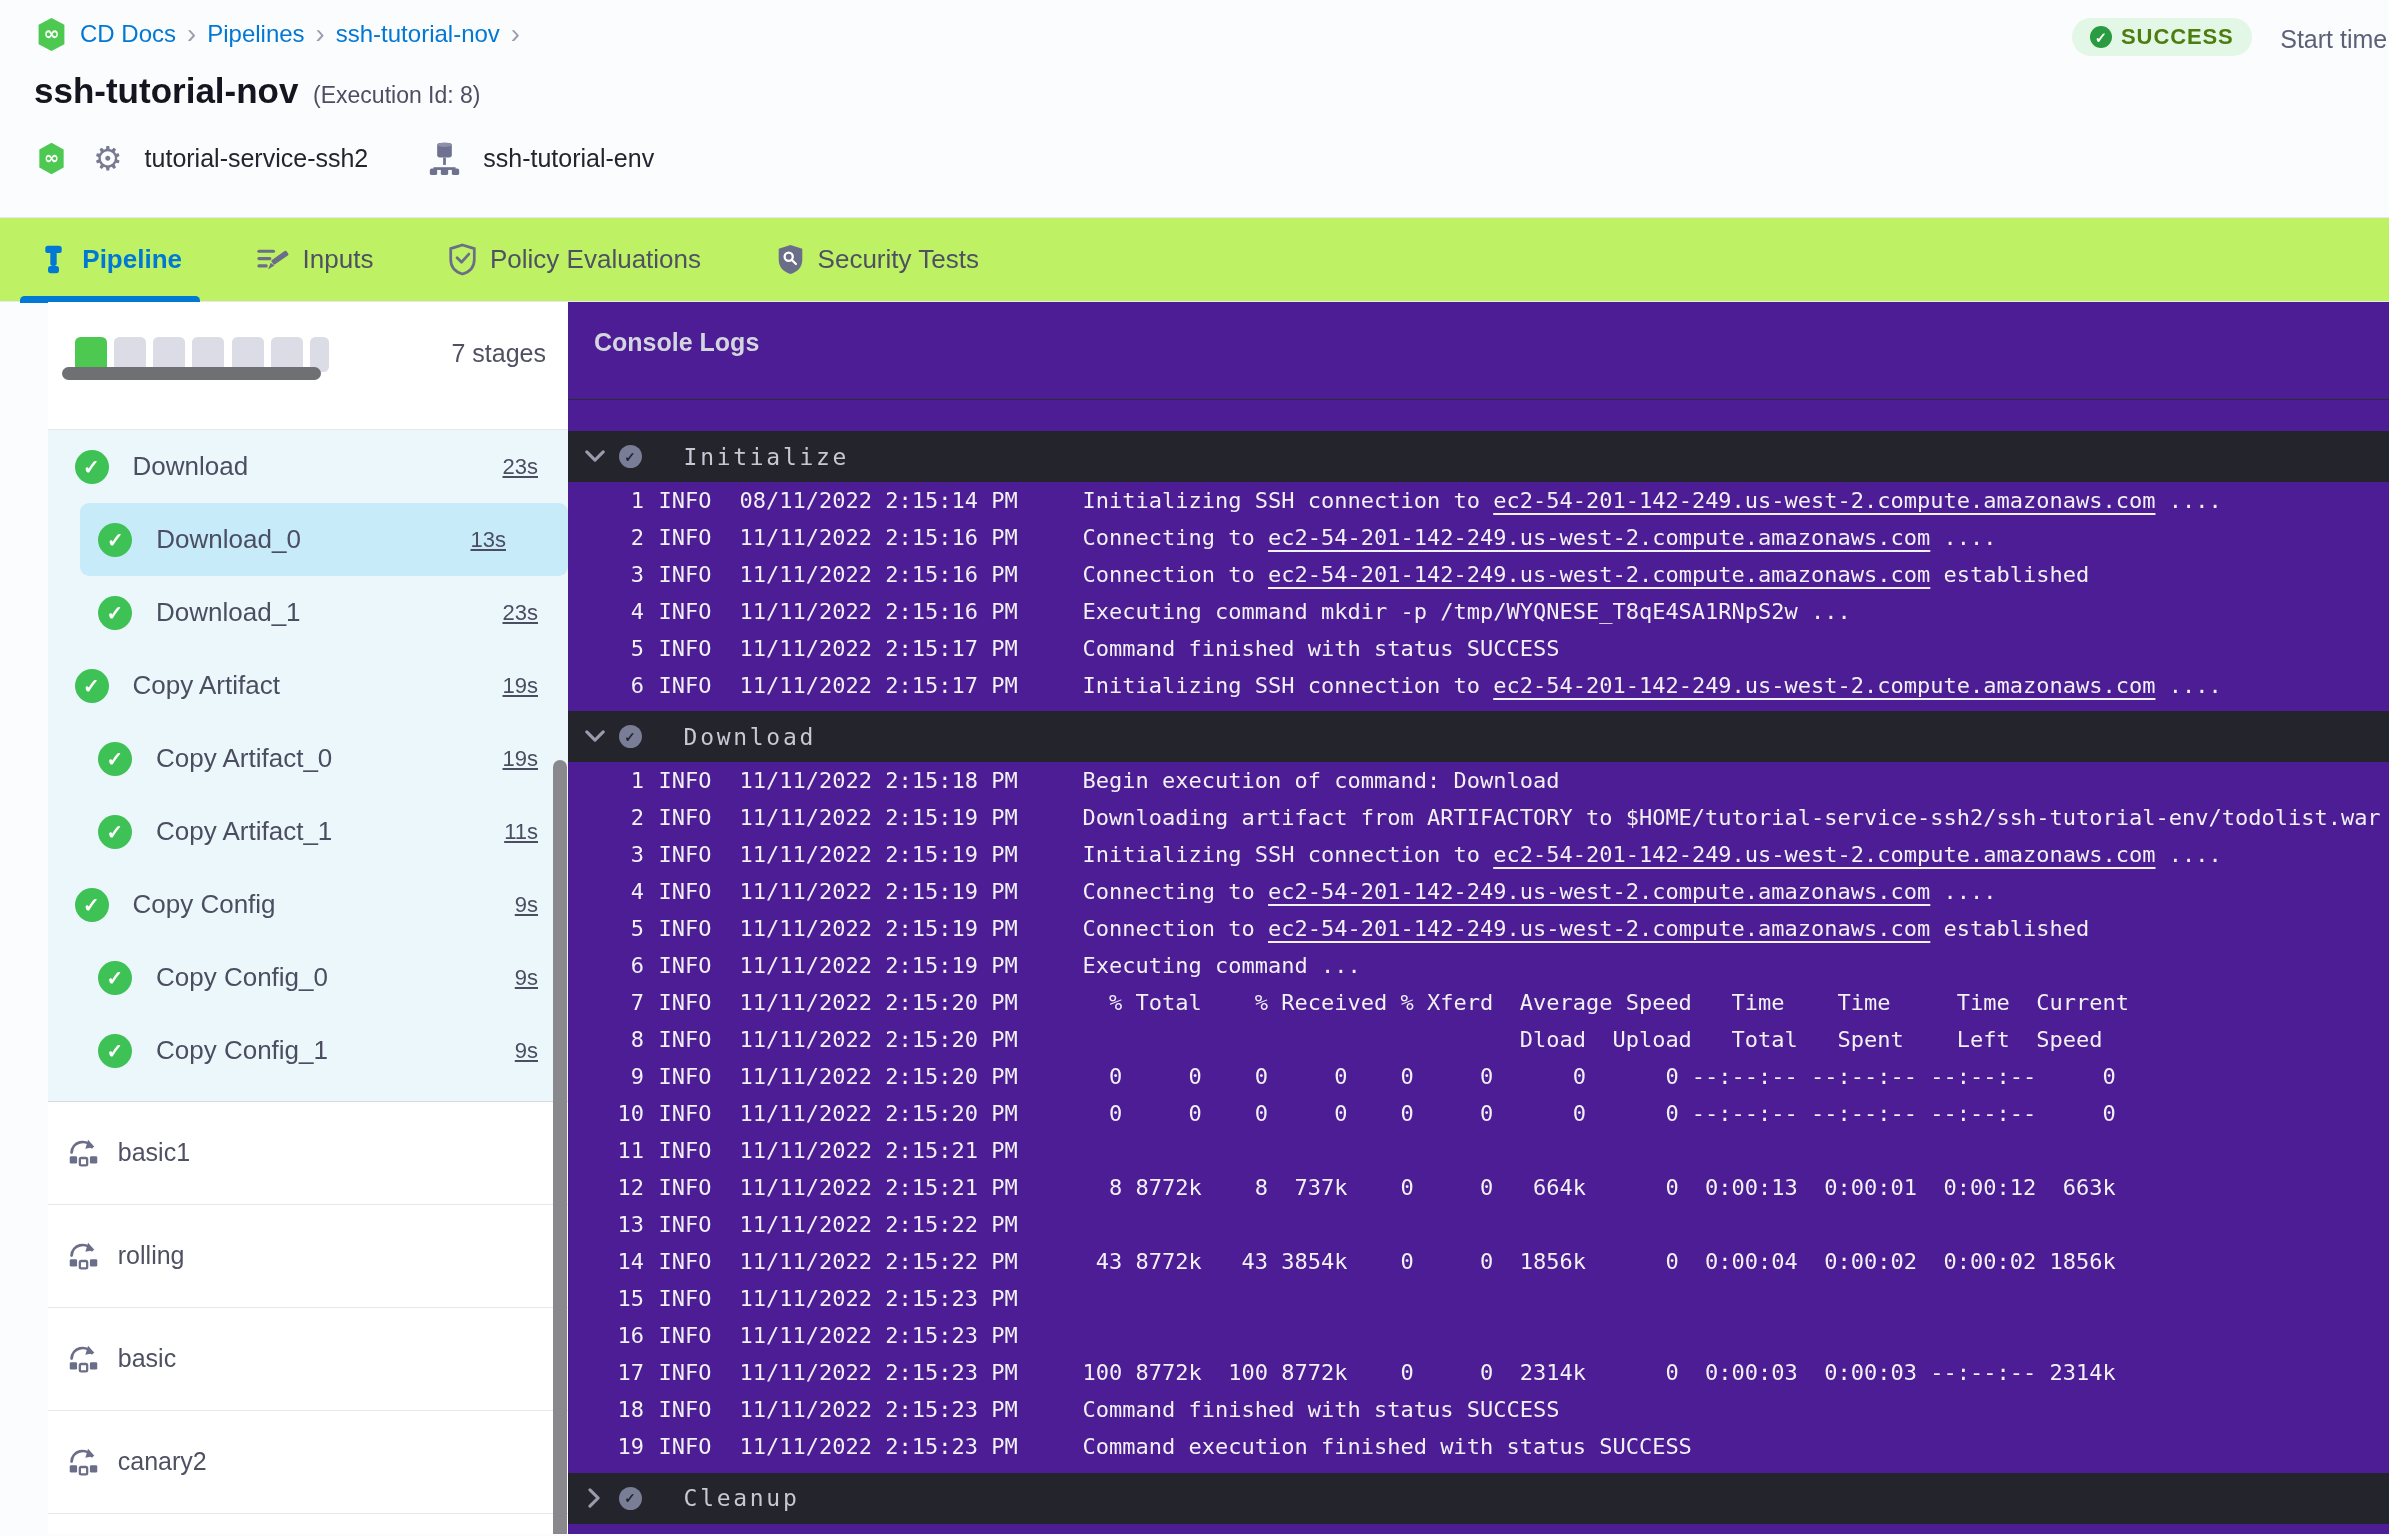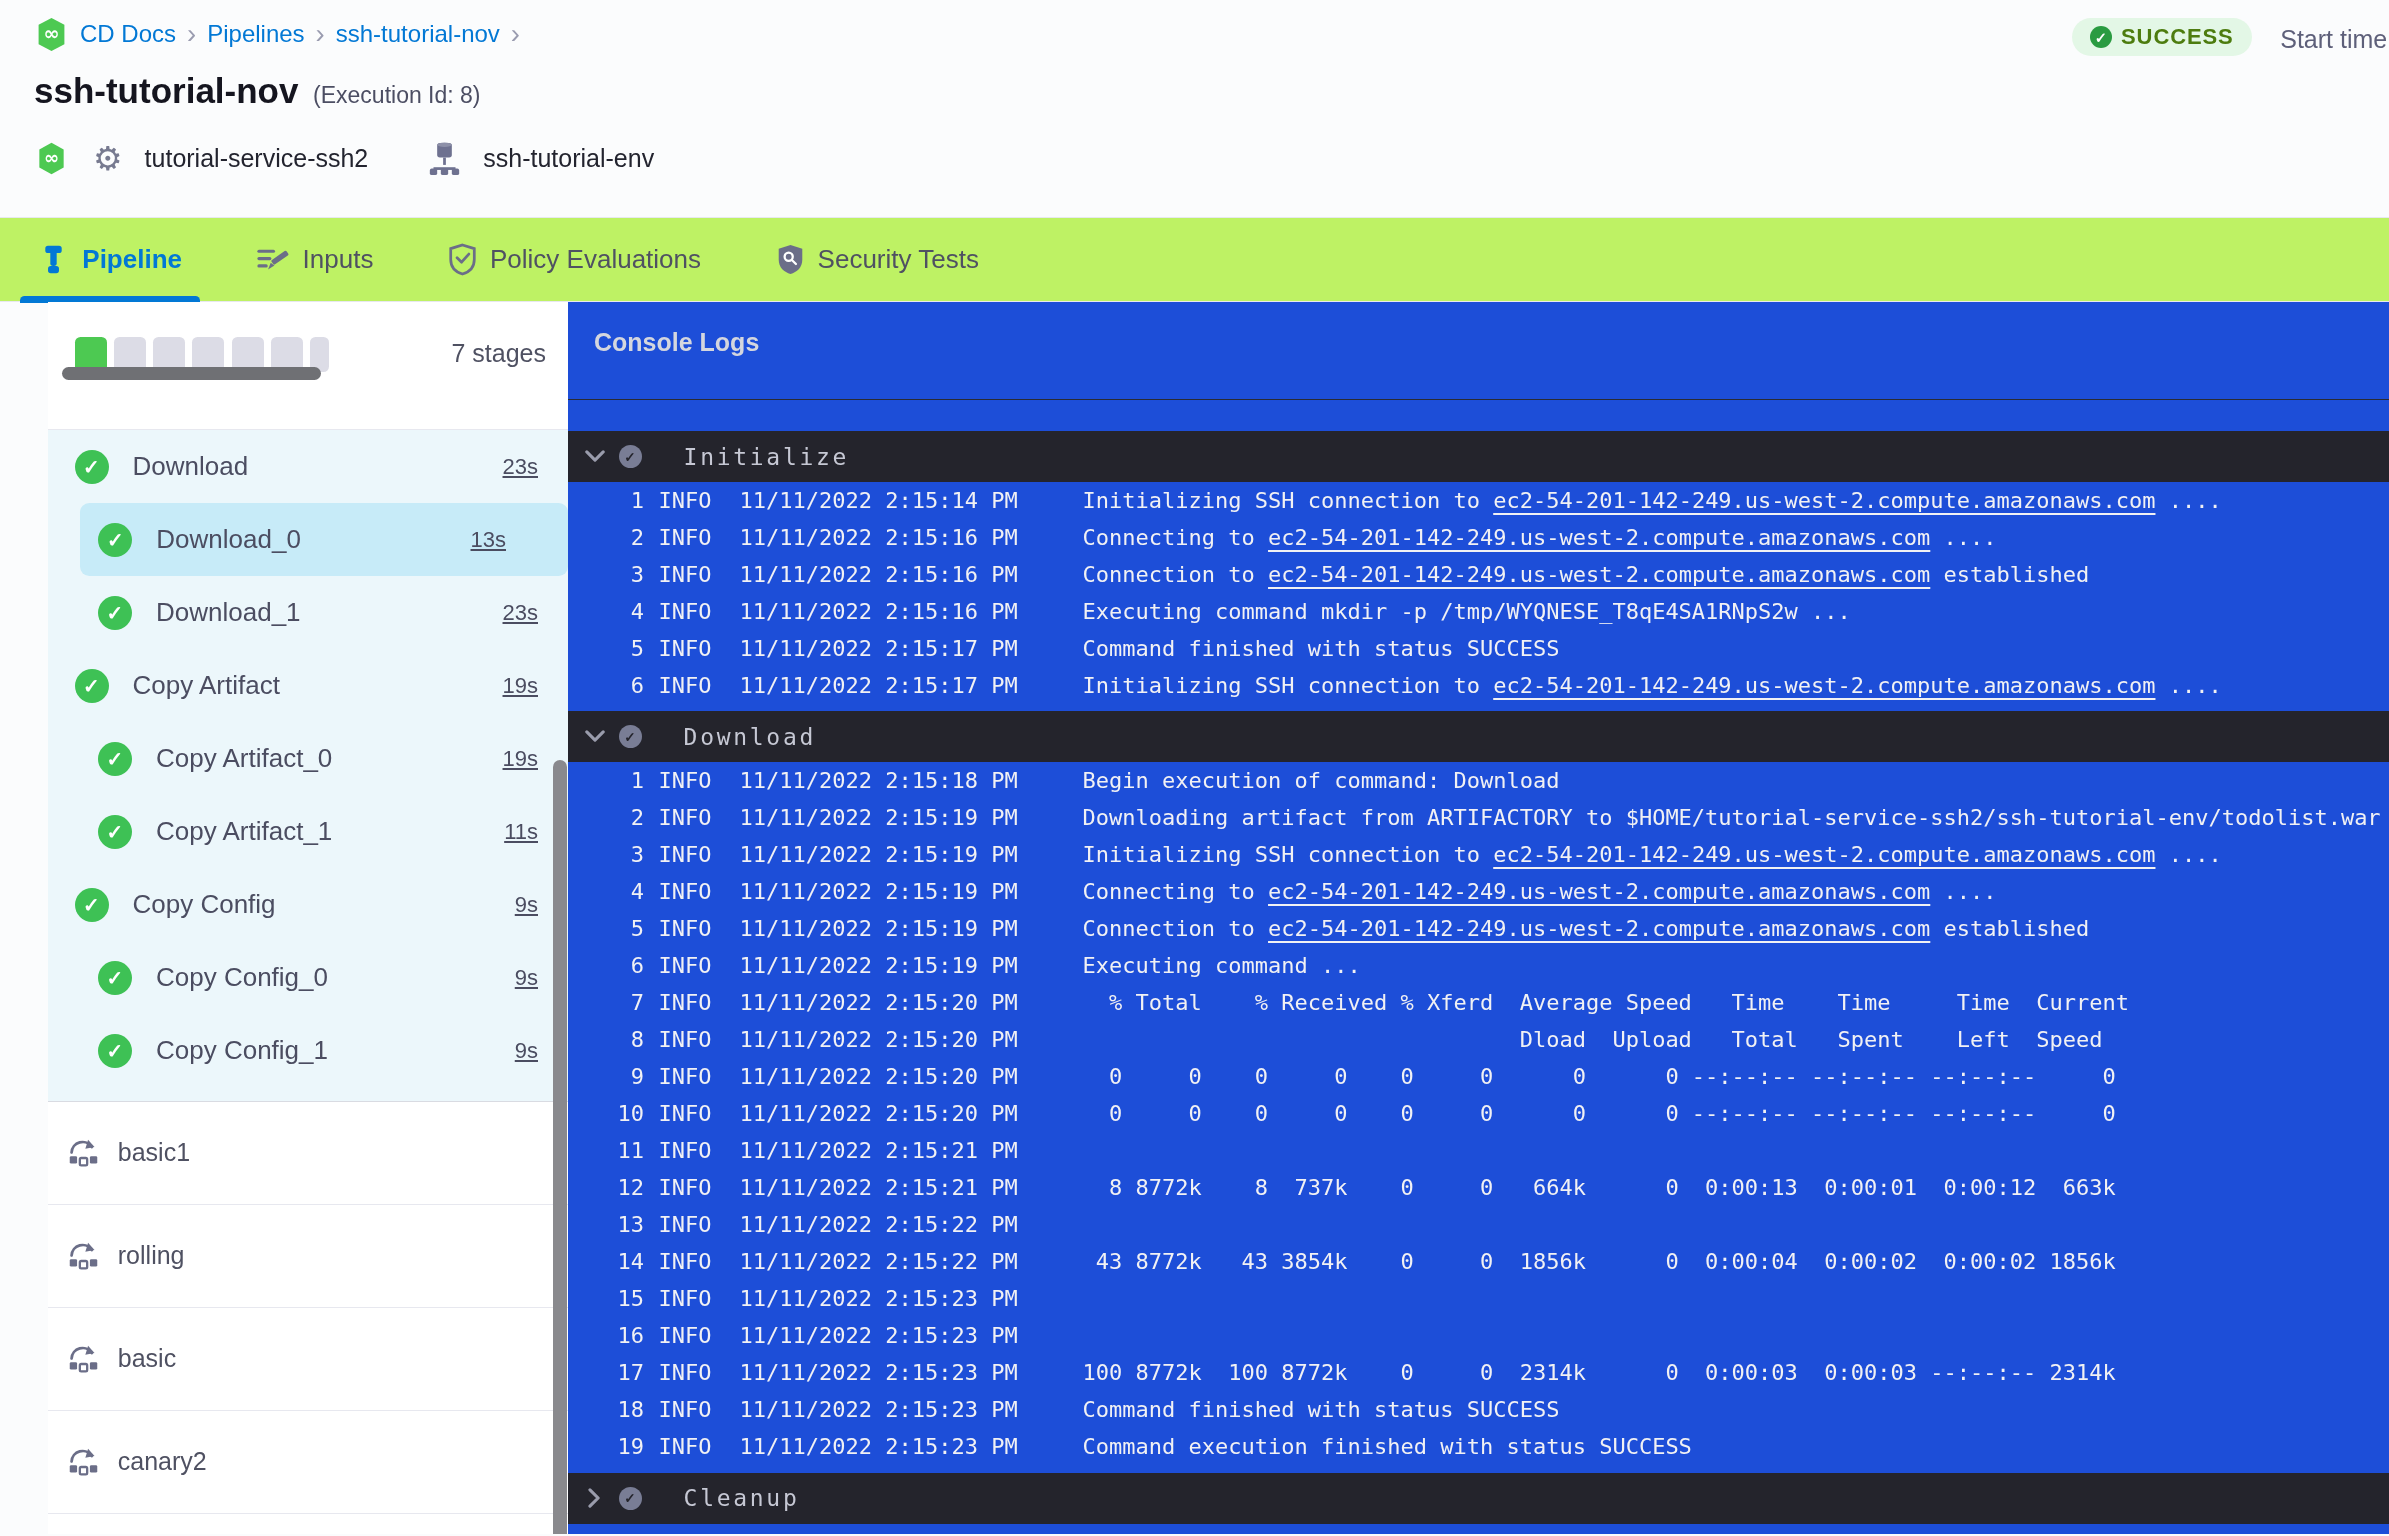--- a/index.html
+++ b/index.html
@@ -32,21 +32,21 @@
   .tab { position:relative; display:flex; align-items:center; gap:13px; padding:0 18.3px; margin-right:38px;
          font-size:26px; color:#4f5162; cursor:pointer; }
   .tab.active { color:#0278d5; font-weight:700; }
   .tab.active::after { content:""; position:absolute; left:0; right:0; bottom:-1.8px; height:7.3px;
                        background:#0278d5; border-radius:4.6px 4.6px 0 0; }
   .tabicon { display:inline-flex; }
 
   
   .main { display:flex; height:1232px;padding-left:48px; }
   .sidebar { position:relative; width:520px; background:#fff; flex:none; overflow:hidden; }
-  .console { position:relative; flex:1; background:#1d4ed8; overflow:hidden; }
+  .console { position:relative; flex:1; background:#4c1d95; overflow:hidden; }
 
   
   .stagehead { position:relative; height:128px; border-bottom:0.9px solid #e7e8ef; background:#fff; }
   .blocks { position:absolute; left:26.5px; top:35px; display:flex; gap:7.3px; }
   .blk { width:32px; height:35px; border-radius:5.5px; background:#dcdce6; }
   .blk.success { background:#4dc952; }
   .blk:last-child { width:18.3px; }
   .blockbar { position:absolute; left:13.7px; top:65px; width:259px; height:13px; border-radius:7.3px; background:#6f7074; }
   .stagecount { position:absolute; right:22px; top:37px; font-size:25px; color:#4f5162; }
 
@@ -319,21 +319,21 @@
           <div class="band">
             <span class="chv">
               <svg width="20" height="13" viewBox="0 0 22 14">
                 <polyline points="2,2 11,11 20,2" fill="none" stroke="#9a9cac" stroke-width="3.4" stroke-linecap="round" stroke-linejoin="round"></polyline>
               </svg>
             </span>
             <span class="bck">✓</span>
             <span class="bname">Initialize</span>
           </div>
           <div class="lines">
-            <div class="logline"><span class="ln">1</span><span class="lvl">INFO</span><span class="ltime">11/11/2022 2:15:14 PM</span><span class="lmsg">Initializing SSH connection to <span class="loglink">ec2-54-201-142-249.us-west-2.compute.amazonaws.com</span> ....</span></div>
+            <div class="logline"><span class="ln">1</span><span class="lvl">INFO</span><span class="ltime">08/11/2022 2:15:14 PM</span><span class="lmsg">Initializing SSH connection to <span class="loglink">ec2-54-201-142-249.us-west-2.compute.amazonaws.com</span> ....</span></div>
             <div class="logline"><span class="ln">2</span><span class="lvl">INFO</span><span class="ltime">11/11/2022 2:15:16 PM</span><span class="lmsg">Connecting to <span class="loglink">ec2-54-201-142-249.us-west-2.compute.amazonaws.com</span> ....</span></div>
             <div class="logline"><span class="ln">3</span><span class="lvl">INFO</span><span class="ltime">11/11/2022 2:15:16 PM</span><span class="lmsg">Connection to <span class="loglink">ec2-54-201-142-249.us-west-2.compute.amazonaws.com</span> established</span></div>
             <div class="logline"><span class="ln">4</span><span class="lvl">INFO</span><span class="ltime">11/11/2022 2:15:16 PM</span><span class="lmsg">Executing command mkdir -p /tmp/WYQNESE_T8qE4SA1RNpS2w ...</span></div>
             <div class="logline"><span class="ln">5</span><span class="lvl">INFO</span><span class="ltime">11/11/2022 2:15:17 PM</span><span class="lmsg">Command finished with status SUCCESS</span></div>
             <div class="logline"><span class="ln">6</span><span class="lvl">INFO</span><span class="ltime">11/11/2022 2:15:17 PM</span><span class="lmsg">Initializing SSH connection to <span class="loglink">ec2-54-201-142-249.us-west-2.compute.amazonaws.com</span> ....</span></div>
           </div>
         </div>
         <div class="section">
           <div class="band">
             <span class="chv">

